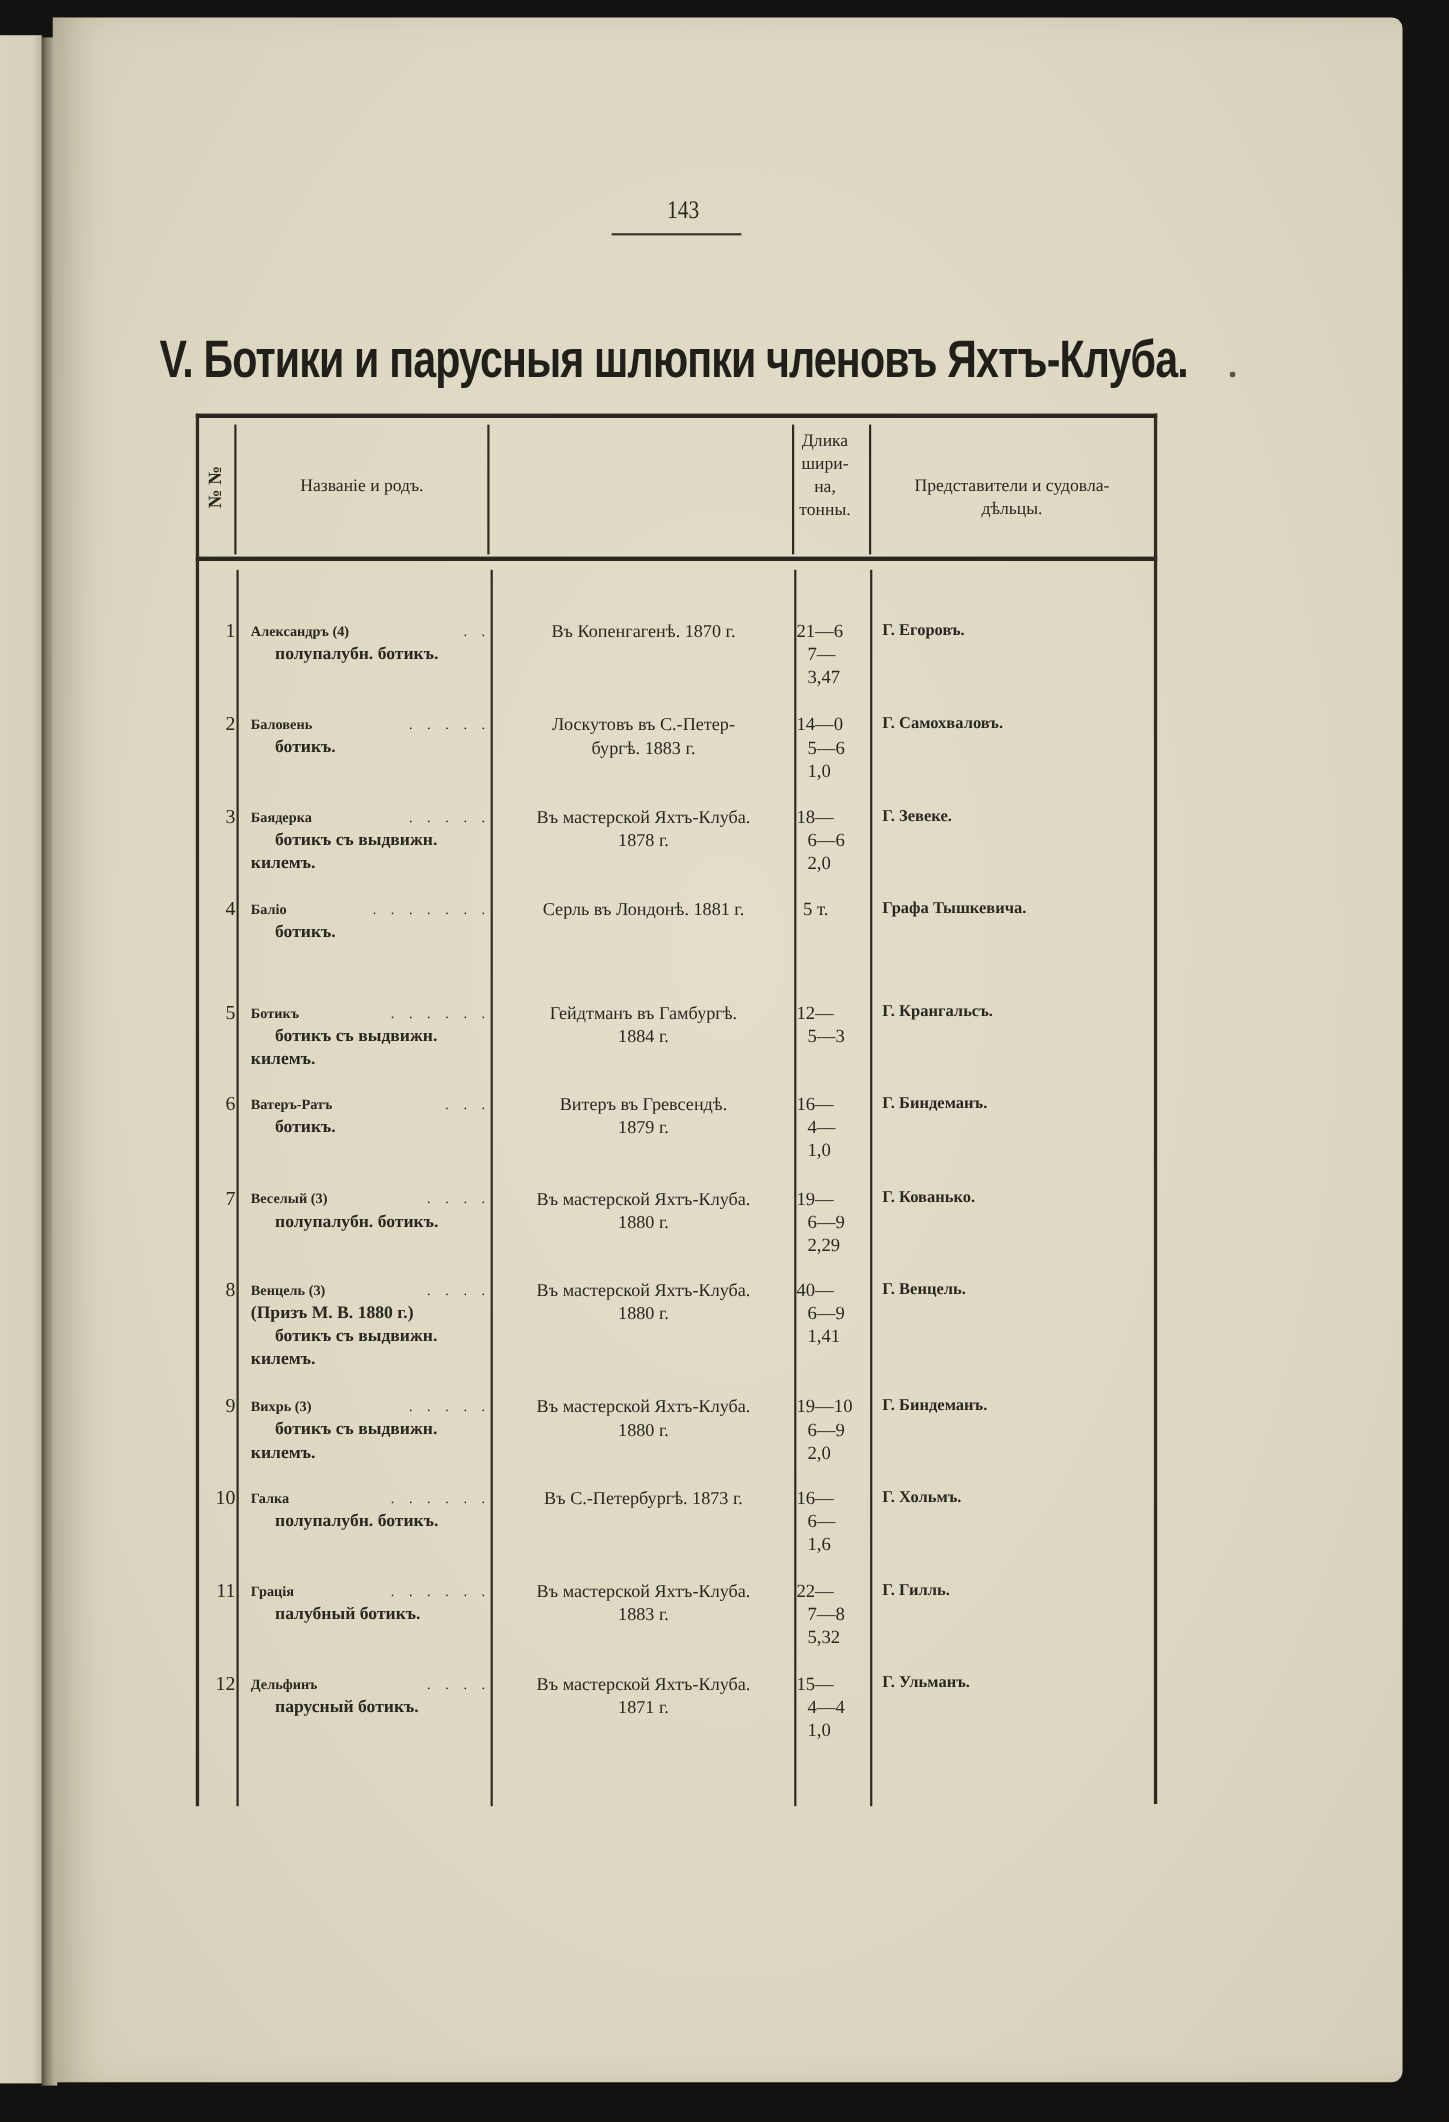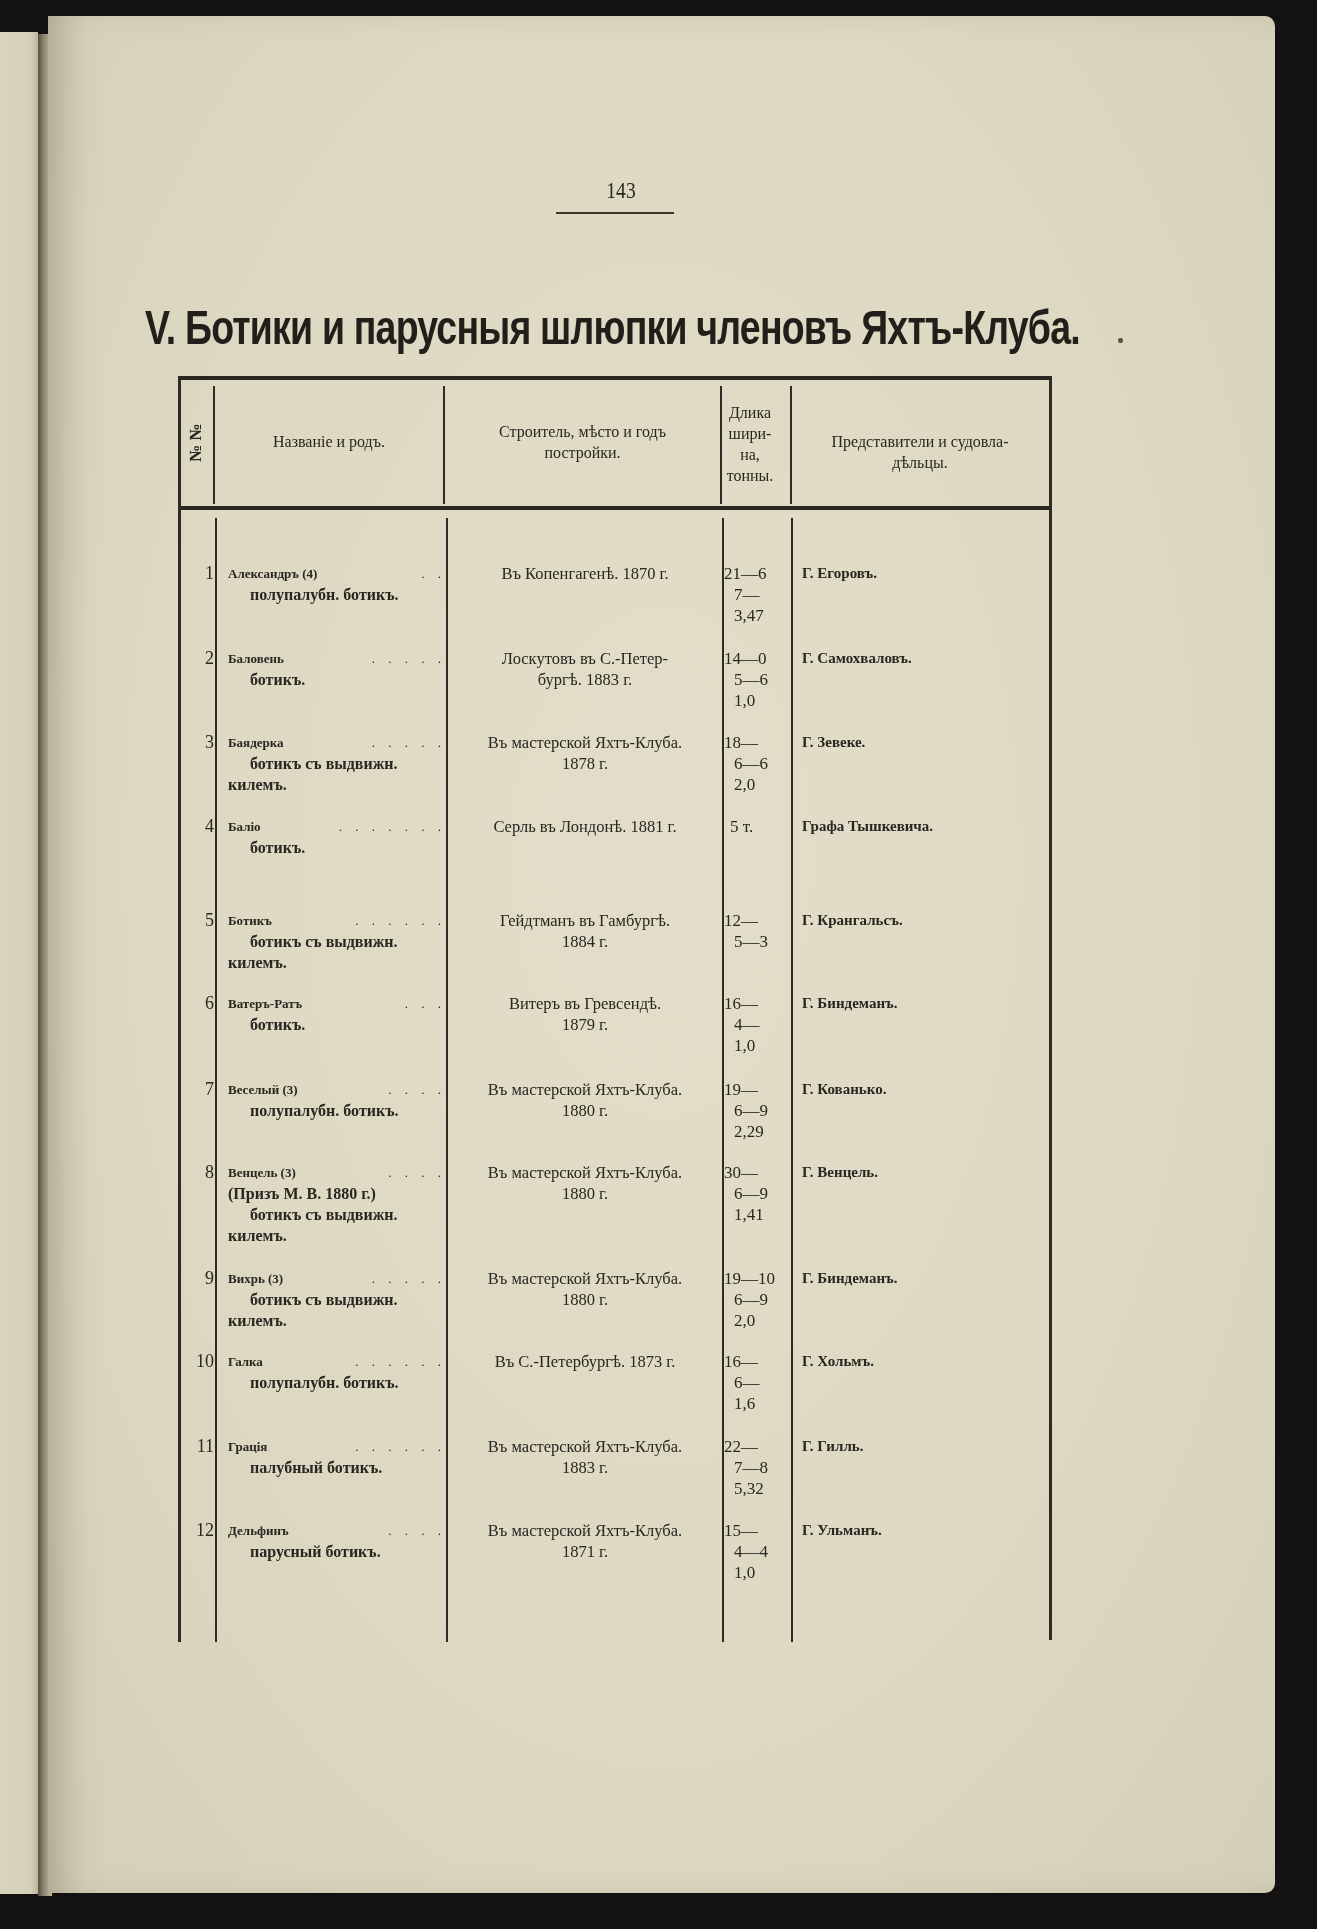--- a/index.html
+++ b/index.html
@@ -113,25 +113,21 @@
   <div class="vline" style="left:542px;top:10px;height:118px;"></div>
   <div class="vline" style="left:612px;top:10px;height:118px;"></div>
 
   <div class="vline" style="left:37px;top:142px;height:1124px;"></div>
   <div class="vline" style="left:268px;top:142px;height:1124px;"></div>
   <div class="vline" style="left:544px;top:142px;height:1124px;"></div>
   <div class="vline" style="left:613px;top:142px;height:1124px;"></div>
 
   <div class="no-head">№ №</div>
   <div class="head-cell" style="left:38px;top:55px;width:226px;">Названіе и родъ.</div>
-  <div class="head-cell" style="left:268px;top:45px;width:273px;">
-    <div>Строитель, мѣсто и годъ</div>
-    <div>постройки.</div>
-  </div>
-  <div class="head-cell" style="left:544px;top:26px;width:56px;">
+  <div class="head-cell" style="left:544px;top:14px;width:56px;">
     <div>Длика</div>
     <div>шири-</div>
     <div>на,</div>
     <div>тонны.</div>
   </div>
   <div class="head-cell" style="left:614px;top:55px;width:256px;">
     <div>Представители и судовла-</div>
     <div>дѣльцы.</div>
   </div>
 
@@ -282,21 +278,21 @@
         <div class="kind">
           <span class="noindent">(Призъ М. В. 1880 г.)</span>
           <span class="indent">ботикъ съ выдвижн.</span>
           <span class="noindent">килемъ.</span>
         </div>
         <div class="builder">
           <div>Въ мастерской Яхтъ-Клуба.</div>
           <div>1880 г.</div>
         </div>
         <div class="dims">
-          <span class="d1">30—</span>
+          <span class="d1">40—</span>
           <span class="d2">6—9</span>
           <span class="d3">1,41</span>
         </div>
         <div class="owner">Г. Венцель.</div>
       </div>
       <div class="row" style="top: 892px;">
         <div class="num">9</div>
         <div class="name">
           <span>Вихрь (3)</span>
           <span class="leader" style="text-align: right;">. . . . .</span>

